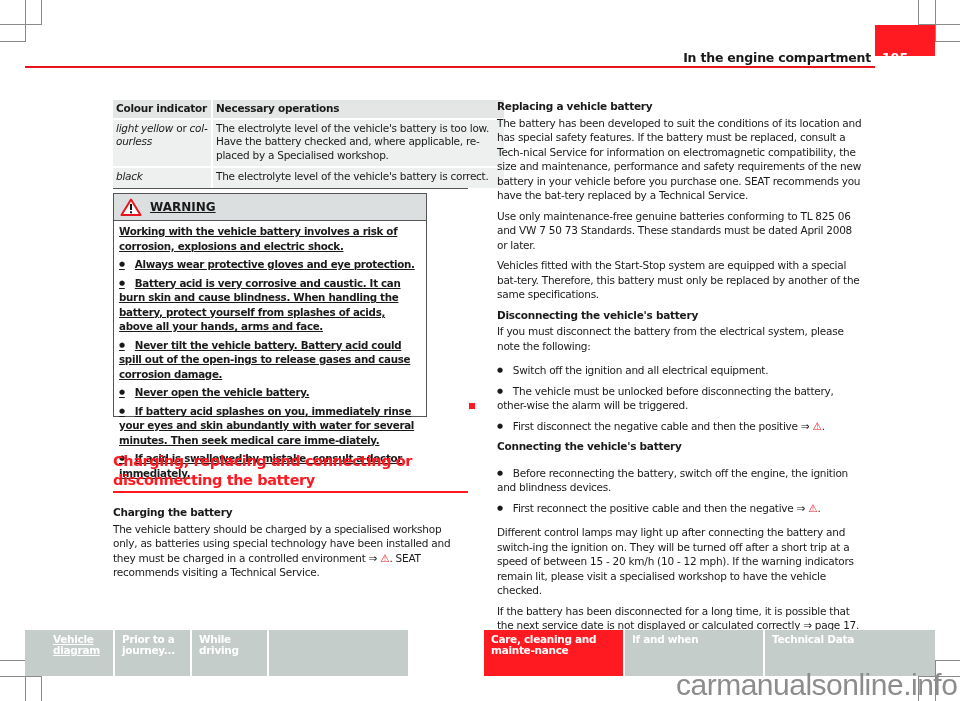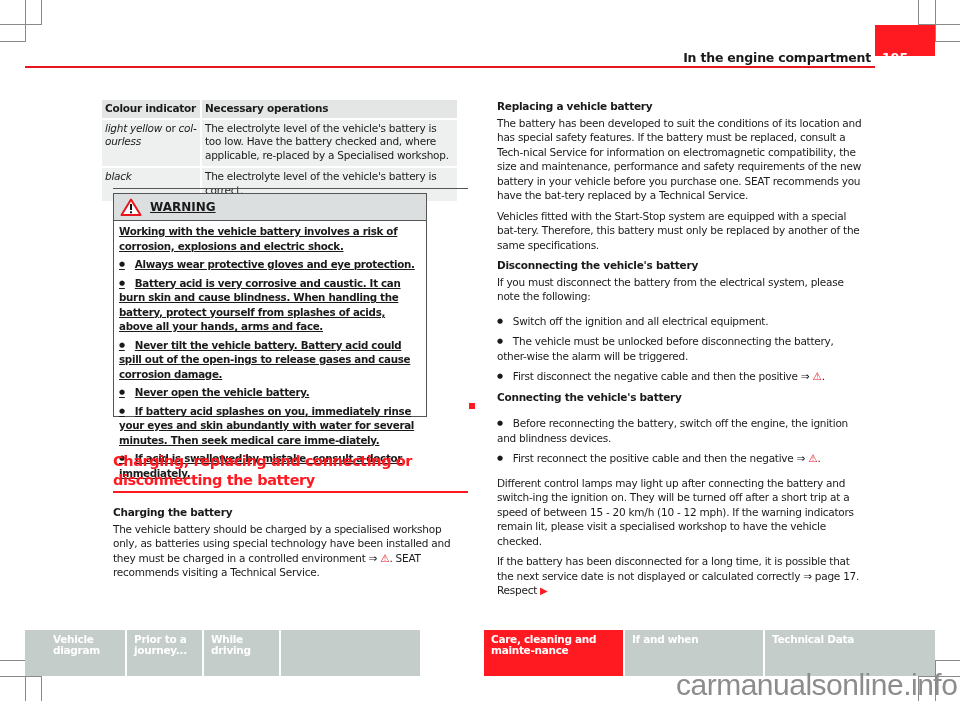--- a/index.html
+++ b/index.html
@@ -5,21 +5,21 @@
   html, body { margin:0; padding:0; }
   body { width:960px; height:701px; position:relative; background:#ffffff; overflow:hidden;
          font-family:"DejaVu Sans", sans-serif; color:#1a1a1a; }
   .crop { position:absolute; border-color:#8a8a8a; border-style:solid; border-width:0; }
   .hdr-line2 { position:absolute; left:25px; top:66px; width:850px; height:2px; background:#e8141e; }
   .hdr-title { position:absolute; left:640px; top:50px; width:231px; text-align:right; font-size:12.5px; font-weight:bold; color:#1a1a1a; letter-spacing:-0.2px; }
   .pagenum { position:absolute; left:875px; top:25px; width:60px; height:31px; background:#ff1a22; color:#fff; font-size:12.5px; font-weight:bold; box-sizing:border-box; padding:25px 0 0 7px; }
   .col { position:absolute; font-size:10.5px; line-height:14.5px; letter-spacing:-0.25px; }
   .left { left:113px; width:355px; }
   .right { left:497px; width:365px; }
-  table.ops { border-collapse:collapse; width:355px; position:absolute; left:102px; top:100px; font-size:10.5px; line-height:13.5px; letter-spacing:-0.25px; }
+  table.ops { border-collapse:collapse; width:391px; position:absolute; left:113px; top:100px; font-size:10.5px; line-height:13.5px; letter-spacing:-0.25px; }
   table.ops th { background:#e4e6e6; text-align:left; font-weight:bold; padding:2px 3px; border-bottom:2px solid #fff; }
   table.ops td { background:#eef0f0; vertical-align:top; padding:2px 3px 4px 3px; border-bottom:2px solid #fff; }
   table.ops th:first-child, table.ops td:first-child { width:92px; border-right:2px solid #fff; }
   .tbl-rule { position:absolute; left:113px; top:188px; width:355px; height:1px; background:#555; }
   .warn { position:absolute; left:113px; top:193px; width:314px; height:224px; border:1px solid #555; box-sizing:border-box;text-decoration:underline; }
   .warn-head { background:#dcdfdf; height:26px; border-bottom:1px solid #555; display:flex; align-items:center; padding-left:6px; }
   .warn-head span.t { font-weight:bold; font-size:12px; margin-left:8px; }
   .warn-body { padding:3px 5px; font-weight:bold; font-size:10.3px; line-height:14.5px; letter-spacing:-0.3px; }
   .warn-body p { margin:0 0 4px 0; }
   .bullet::before { content:"●"; font-size:7px; margin-right:10px; vertical-align:2px; }
@@ -94,35 +94,36 @@
 <div class="sec-rule"></div>
 
 <div class="col left" style="top:505px;">
   <p class="h" style="margin-bottom:2px;">Charging the battery</p>
   <p><span>The vehicle battery should be charged by a specialised workshop only, as batteries using special technology have been installed and they must be charged in a controlled environment ⇒ </span><span class="warnsym">⚠</span><span>. SEAT recommends visiting a Technical Service.</span></p>
 </div>
 
 <div class="col right" style="top:99px;">
   <p class="h" style="margin-bottom:2px;">Replacing a vehicle battery</p>
   <p>The battery has been developed to suit the conditions of its location and has special safety features. If the battery must be replaced, consult a Tech-nical Service for information on electromagnetic compatibility, the size and maintenance, performance and safety requirements of the new battery in your vehicle before you purchase one. SEAT recommends you have the bat-tery replaced by a Technical Service.</p>
+  <p>Use only maintenance-free genuine batteries conforming to TL 825 06 and VW 7 50 73 Standards. These standards must be dated April 2008 or later.</p>
   <p>Vehicles fitted with the Start-Stop system are equipped with a special bat-tery. Therefore, this battery must only be replaced by another of the same specifications.</p>
   <p class="h" style="margin-bottom:2px;">Disconnecting the vehicle's battery</p>
   <p style="margin-bottom:10px;">If you must disconnect the battery from the electrical system, please note the following:</p>
   <p class="bullet">Switch off the ignition and all electrical equipment.</p>
   <p class="bullet">The vehicle must be unlocked before disconnecting the battery, other-wise the alarm will be triggered.</p>
   <p class="bullet"><span>First disconnect the negative cable and then the positive ⇒ </span><span class="warnsym">⚠</span>.</p>
   <p class="h" style="margin-bottom:12px;">Connecting the vehicle's battery</p>
   <p class="bullet">Before reconnecting the battery, switch off the engine, the ignition and blindness devices.</p>
   <p class="bullet" style="margin-bottom:10px;"><span>First reconnect the positive cable and then the negative ⇒ </span><span class="warnsym">⚠</span>.</p>
   <p>Different control lamps may light up after connecting the battery and switch-ing the ignition on. They will be turned off after a short trip at a speed of between 15 - 20 km/h (10 - 12 mph). If the warning indicators remain lit, please visit a specialised workshop to have the vehicle checked.</p>
   <p><span>If the battery has been disconnected for a long time, it is possible that the next service date is not displayed or calculated correctly ⇒ page 17. Respect </span><span class="arrow-r">▶</span></p>
 </div>
 
 <div class="nav">
-  <div class="tab" style="width:100px;">Vehicle diagram</div>
+  <div class="tab" style="width:88px;text-decoration:underline;">Vehicle diagram</div>
   <div class="tab" style="width:75px;padding-left:7px;">Prior to a journey...</div>
   <div class="tab" style="width:75px;padding-left:7px;">While driving</div>
   <div class="tab" style="width:139px;padding-left:0;"></div>
   <div class="tab active" style="width:139px;position:absolute;left:459px;height:46px;">Care, cleaning and mainte-nance</div>
   <div class="tab" style="width:138px;padding-left:7px;position:absolute;left:600px;height:46px;">If and when</div>
   <div class="tab" style="width:170px;padding-left:7px;position:absolute;left:740px;height:46px;margin-right:0;">Technical Data</div>
 </div>
 
 <div class="wm">carmanualsonline.info</div>
 

